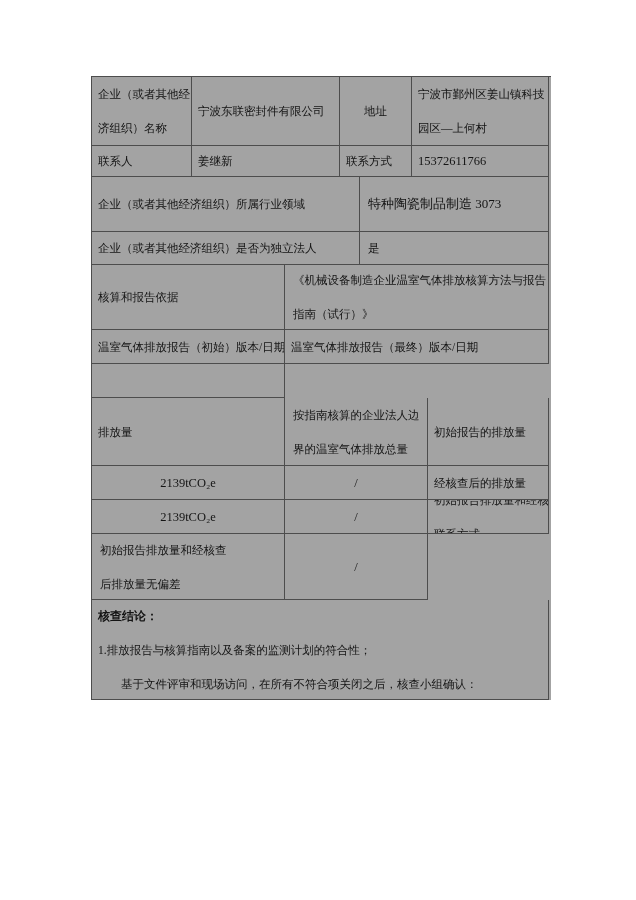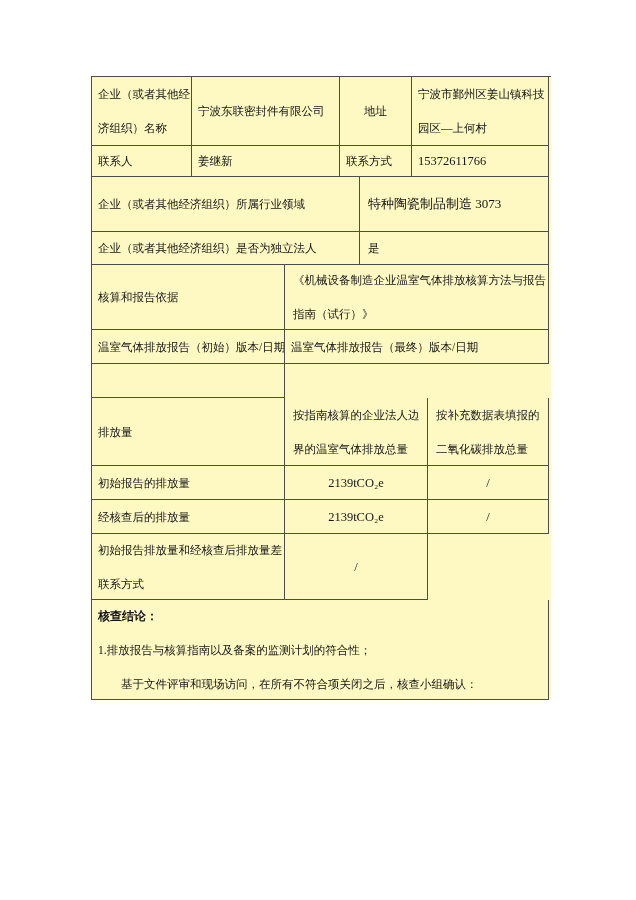--- a/index.html
+++ b/index.html
@@ -8,21 +8,21 @@
     width:636px;height:900px;
     background:#ffffff;
     font-family:"Liberation Serif","DejaVu Serif",serif;
     color:#141414;
     overflow:hidden;
   }
   .vtable{
     position:absolute;left:91px;top:76px;width:459px;
     border-top:1px solid #4d4d4d;
     border-left:1px solid #4d4d4d;
-    background:#fef9c3;
+    background:#a3a3a3;
   }
   .sec{display:grid;}
   .secA{grid-template-columns:100px 148px 72px 137px;grid-template-rows:69px 31px;}
   .secB{grid-template-columns:457px;grid-template-rows:101px;}
   .secC{grid-template-columns:268px 189px;grid-template-rows:55px 33px;}
   .secD{grid-template-columns:193px 264px;grid-template-rows:65px 34px 34px;}
   .secE{grid-template-columns:193px 143px 121px;grid-template-rows:68px 34px 34px 66px;}
   .secF{grid-template-columns:457px;grid-template-rows:100px;}
   .cell{
     box-sizing:border-box;
@@ -81,33 +81,33 @@
       <div class="cell">温室气体排放报告（初始）版本/日期</div>
 
       <div class="cell">温室气体排放报告（最终）版本/日期</div>
       <div class="cell pad8"></div>
     </div>
 
     <div class="sec secE">
       <div class="cell">排放量</div>
       <div class="cell pad8">按指南核算的企业法人边
 界的温室气体排放总量</div>
-      <div class="cell pad8">按补充数据表填报的
-二氧化碳排放总量</div>
 
       <div class="cell">初始报告的排放量</div>
       <div class="cell center lat">2139tCO₂e</div>
       <div class="cell center lat">/</div>
 
       <div class="cell">经核查后的排放量</div>
       <div class="cell center lat">2139tCO₂e</div>
       <div class="cell center lat">/</div>
 
       <div class="cell">初始报告排放量和经核查后排放量差
 联系方式</div>
+      <div class="cell pad8">初始报告排放量和经核查
+后排放量无偏差</div>
       <div class="cell center lat">/</div>
     </div>
 
     <div class="sec secF">
       <div class="cell colF">
         <div class="bold">核查结论：</div>
         <div>1.排放报告与核算指南以及备案的监测计划的符合性；</div>
         <div class="indent">基于文件评审和现场访问，在所有不符合项关闭之后，核查小组确认：</div>
       </div>
     </div>

